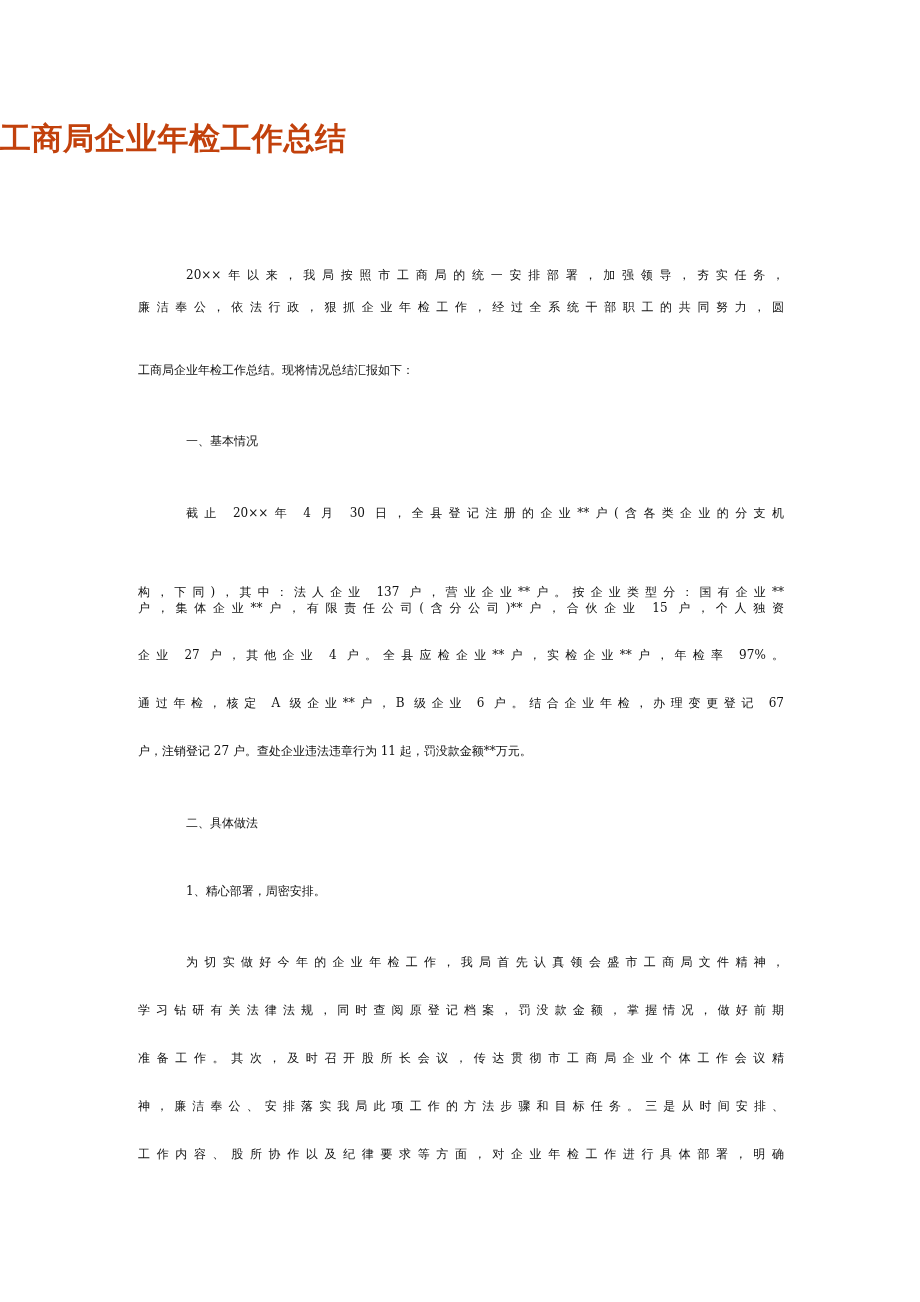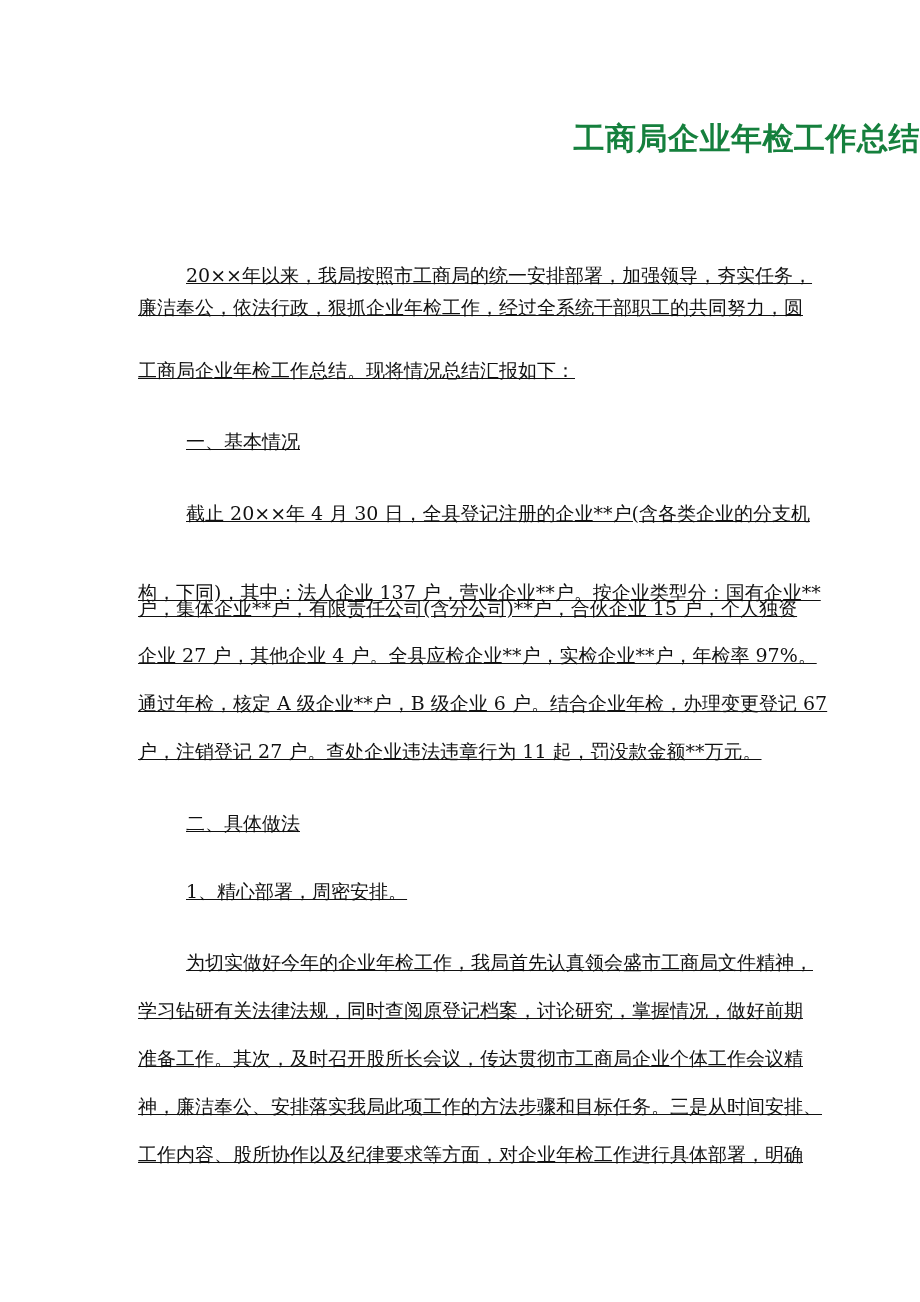--- a/index.html
+++ b/index.html
@@ -1,22 +1,22 @@
 <!DOCTYPE html>
 <html><head>
   <meta charset="utf-8">
   <style>
     html, body { margin: 0; padding: 0; background: #ffffff; }
     body { width: 920px; height: 1302px; position: relative; overflow: hidden;
            font-family: "DejaVu Serif", "Liberation Serif", serif; color: #111; }
-    .title { position: absolute; top: 116px; left: 0; width: 920px; text-align: right;
+    .title { position: absolute; top: 116px; left: 0; width: 920px; text-align: left;
              font-family: "DejaVu Sans", "Liberation Sans", sans-serif; font-weight: bold;
-             font-size: 31px; line-height: 44px; color: #15803d; letter-spacing: 0.5px; }
-    .line { position: absolute; left: 138px; width: 646px; font-size: 19px; line-height: 24px;
-            white-space: nowrap; text-align: justify; text-align-last: justify; text-decoration: underline; }
+             font-size: 31px; line-height: 44px; color: #c2410c; letter-spacing: 0.5px; }
+    .line { position: absolute; left: 138px; width: 646px; font-size: 12px; line-height: 24px;
+            white-space: nowrap; text-align: justify; text-align-last: justify; }
     .line.last { text-align-last: left; }
     .indent { left: 186px; width: 598px; }
   </style>
 </head>
 <body>
 
 <div>
   <div class="title">工商局企业年检工作总结</div>
 
   <div>
@@ -35,18 +35,18 @@
     <div class="line" style="top:691px">通过年检，核定 A 级企业**户，B 级企业 6 户。结合企业年检，办理变更登记 67</div>
     <div class="line last" style="top:739px">户，注销登记 27 户。查处企业违法违章行为 11 起，罚没款金额**万元。</div>
   </div>
 
   <div class="line indent last" style="top:811px">二、具体做法</div>
 
   <div class="line indent last" style="top:879px">1、精心部署，周密安排。</div>
 
   <div>
     <div class="line indent" style="top:950px">为切实做好今年的企业年检工作，我局首先认真领会盛市工商局文件精神，</div>
-    <div class="line" style="top:998px">学习钻研有关法律法规，同时查阅原登记档案，讨论研究，掌握情况，做好前期</div>
+    <div class="line" style="top:998px">学习钻研有关法律法规，同时查阅原登记档案，罚没款金额，掌握情况，做好前期</div>
     <div class="line" style="top:1046px">准备工作。其次，及时召开股所长会议，传达贯彻市工商局企业个体工作会议精</div>
     <div class="line" style="top:1094px">神，廉洁奉公、安排落实我局此项工作的方法步骤和目标任务。三是从时间安排、</div>
     <div class="line" style="top:1142px">工作内容、股所协作以及纪律要求等方面，对企业年检工作进行具体部署，明确</div>
   </div>
 </div>
 
 </body></html>

